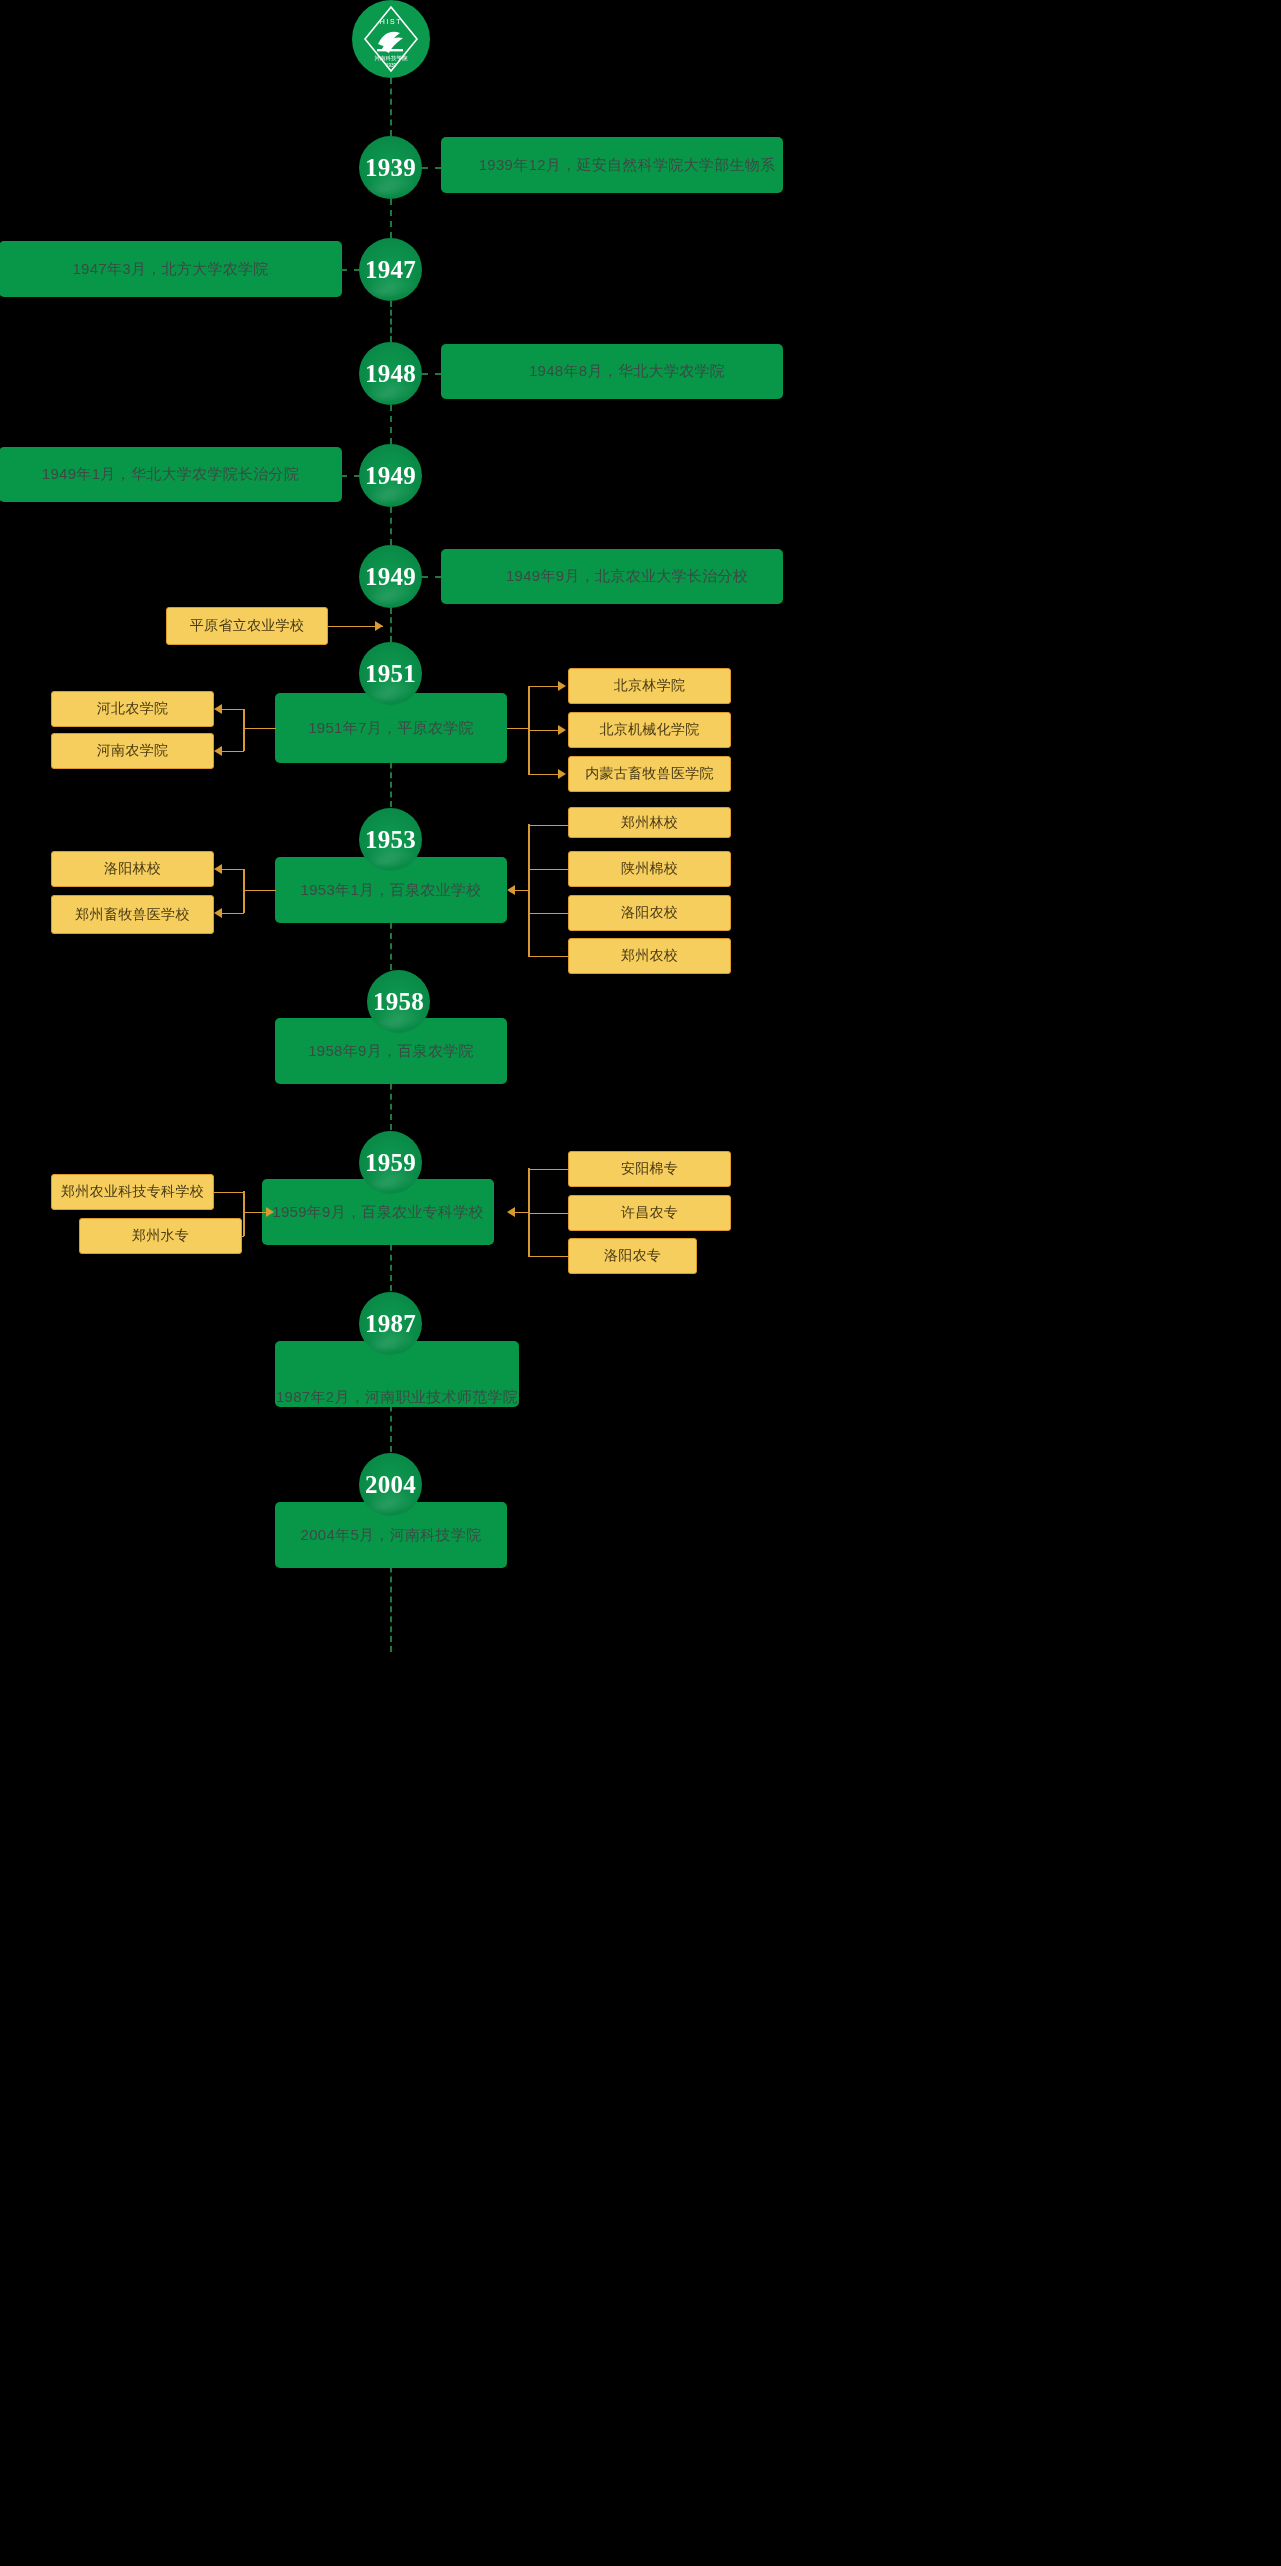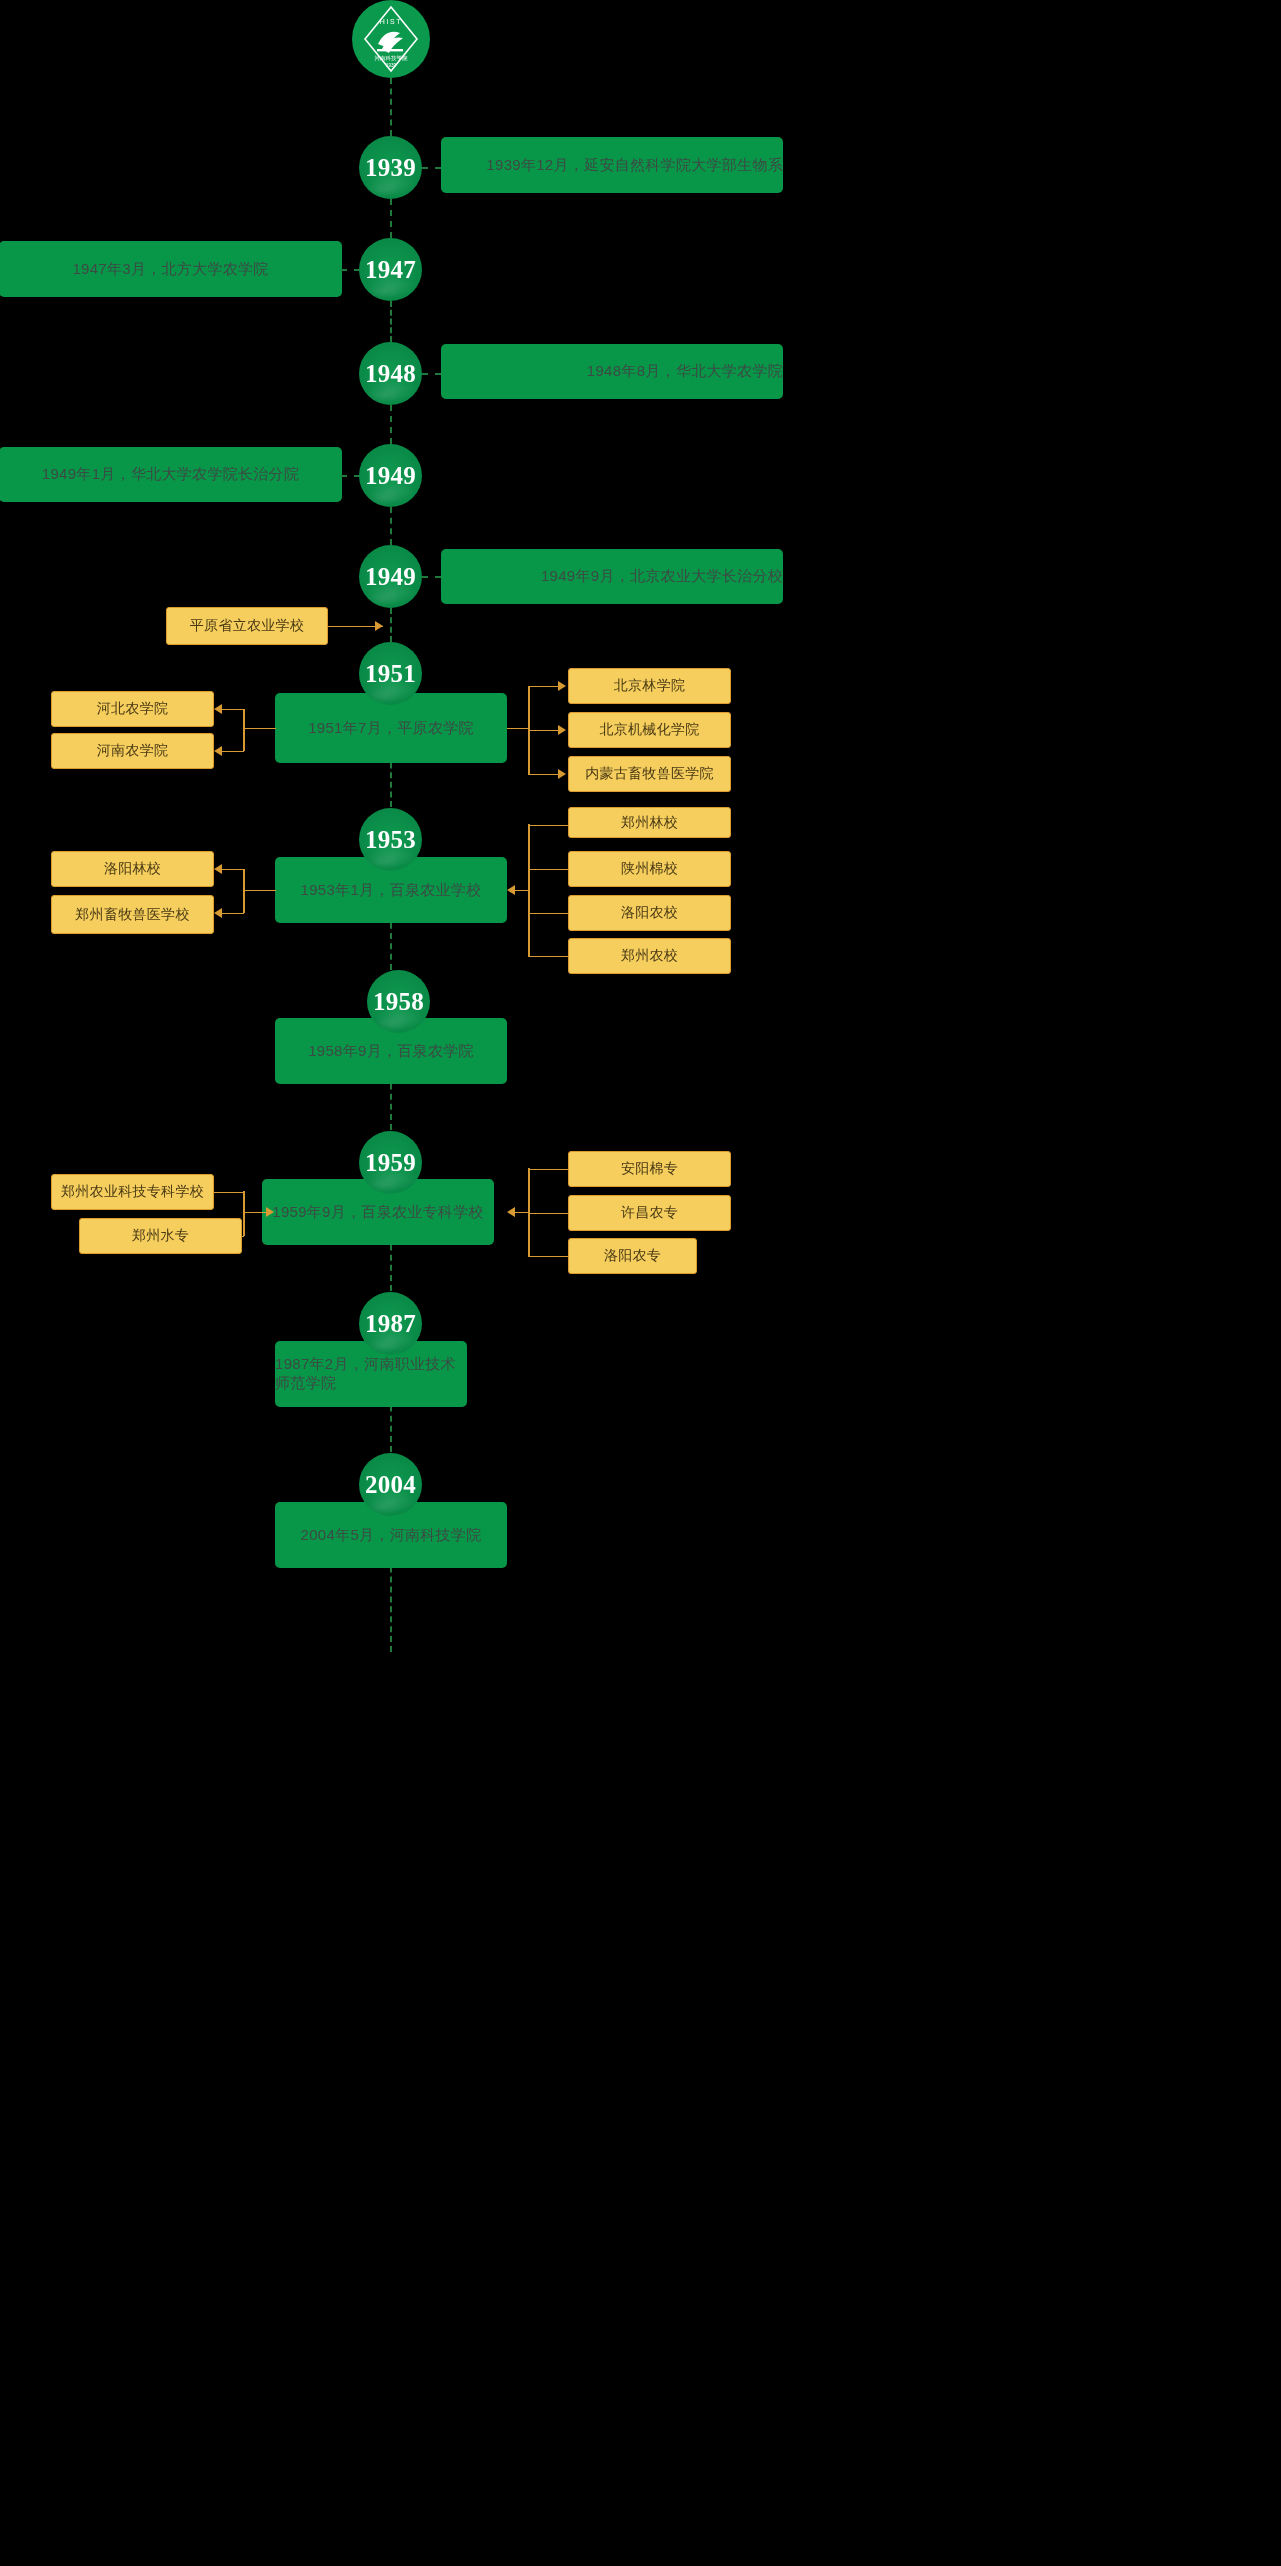--- a/index.html
+++ b/index.html
@@ -50,21 +50,21 @@
   .gbox {
     position: absolute;
     background: #089748;
     border-radius: 5px;
     display: flex; align-items: center;
     color: #3c4a44;
     font-size: 15px;
     font-weight: 400;
     letter-spacing: .3px;
   }
-  .gbox.right { justify-content: flex-end; padding-left: 30px; }
+  .gbox.right { justify-content: center; padding-left: 30px; }
   .gbox.left  { justify-content: center; }
 
   
   .hdash {
     position: absolute;
     height: 0;
     border-top: 2px dashed #1f7a3c;
     z-index: 2;
   }
 
@@ -285,21 +285,21 @@
   <div class="ln v" style="left:528px; top:1168px; height:88px;"></div>
   <div class="ln h" style="left:528px; top:1168.5px; width:40px;"></div>
   <div class="ln h" style="left:528px; top:1212.5px; width:40px;"></div>
   <div class="ln h" style="left:528px; top:1255.5px; width:40px;"></div>
   <div class="ln h" style="left:515px; top:1211.5px; width:14px;"></div>
   <div class="arw l" style="left:507px; top:1207px;"></div>
 
   <div class="ynode" style="left:359px; top:1292px;">
     <span>1987</span>
   </div>
-  <div class="gbox left" style="left:275px; top:1341px; width:192px; height:66px;">
+  <div class="gbox left" style="left:275px; top:1341px; width:244px; height:66px;align-items:flex-end;">
     <span>1987年2月，河南职业技术师范学院</span>
   </div>
 
   <div class="ynode" style="left:359px; top:1453px;">
     <span>2004</span>
   </div>
   <div class="gbox left" style="left:275px; top:1502px; width:232px; height:66px;">
     <span>2004年5月，河南科技学院</span>
   </div>
 

